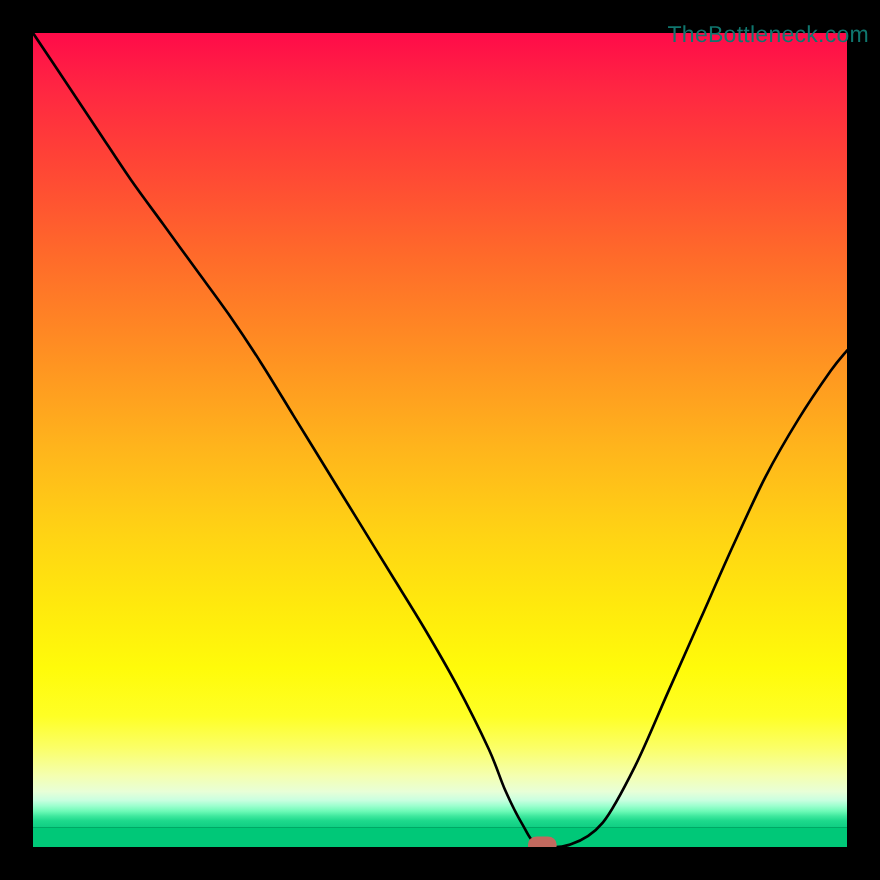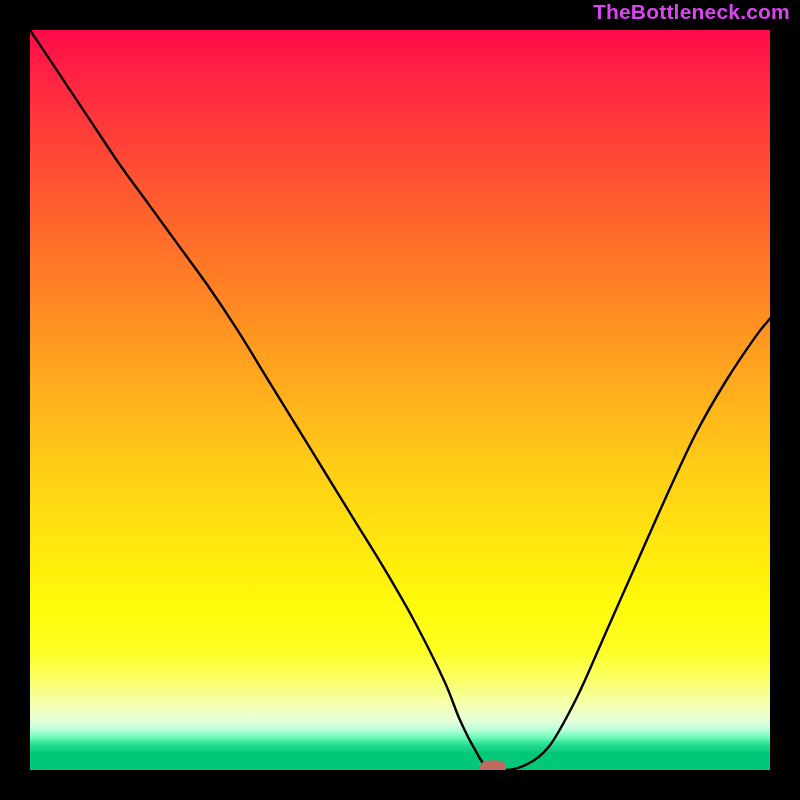--- a/index.html
+++ b/index.html
@@ -12,25 +12,25 @@
     font-family: Arial, Helvetica, sans-serif;
   }
   .frame {
     position: relative;
     width: 800px;
     height: 800px;
     background: #000;
   }
   .watermark {
     position: absolute;
-    top: 0;
+    top: 20px;
     right: 10px;
-    color: #d946ef;
+    color: #0f766e;
     font-size: 21px;
-    font-weight: 700;
+    font-weight: 400;
     letter-spacing: 0.2px;
     z-index: 5;
   }
   .plot {
     position: absolute;
     left: 30px;
     top: 30px;
     width: 740px;
     height: 740px;
     overflow: hidden;

